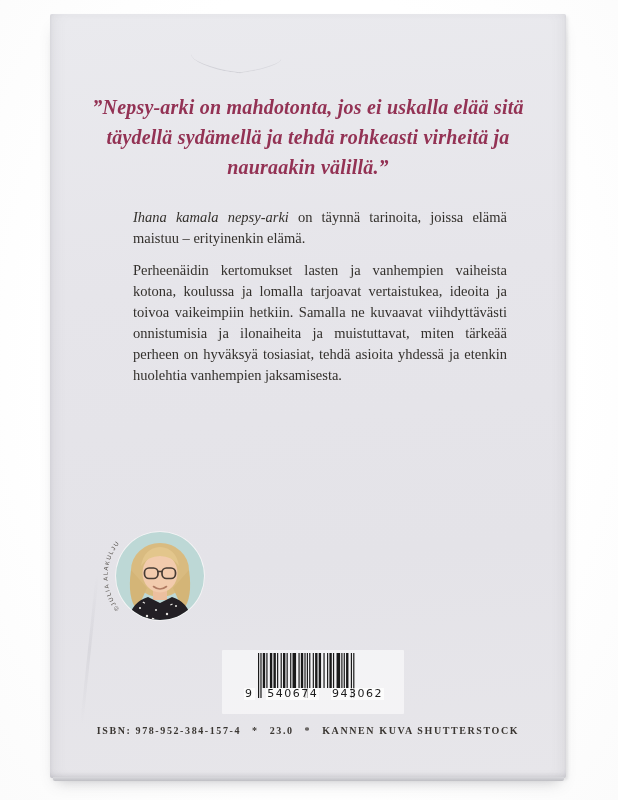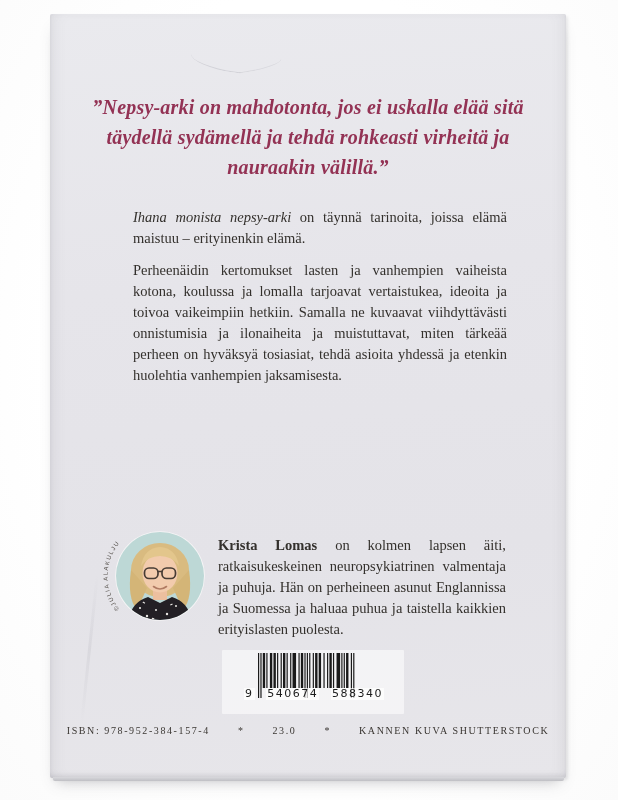--- a/index.html
+++ b/index.html
@@ -82,23 +82,24 @@
   .barcode-digits {
     position:absolute; left:22px; top:38px; width:140px;
     display:flex; justify-content:space-between;
     font-family:"DejaVu Sans", sans-serif;
     font-size:11px; color:#1c1c1c; letter-spacing:1.5px;
   }
   .barcode-digits span { background:rgba(255,255,255,.7); padding:0 1px; line-height:12px; }
   
   .footer-line {
     position:absolute; top:711px; left:0; right:0;
-    display:flex; justify-content:center; gap:28px;
+    display:flex; justify-content:center; gap:11px;
     font-size:10px; letter-spacing:1.6px;
     color:#3a3632;
+    font-weight:bold;
   }
   
   .page-edge {
     position:absolute; left:3px; right:2px; bottom:-3px; height:4px;
     background:linear-gradient(180deg,#d8d8dc,#bfbfc4);
     border-radius:0 0 2px 2px;
   }
 </style>
 </head>
 <body>
@@ -106,21 +107,21 @@
 <div class="photo-bg"></div>
 
 <div class="book">
   <div class="crease-1"></div>
   <div class="crease-2"></div>
   <div class="crease-3"></div>
 
   <div class="quote">”Nepsy-arki on mahdotonta, jos ei uskalla elää sitä täydellä sydämellä ja tehdä rohkeasti virheitä ja nauraakin välillä.”</div>
 
   <div class="blurb">
-    <p><span class="title-italic">Ihana monista nepsy-arki</span><span> on täynnä tarinoita, joissa elämä maistuu – erityinenkin elämä.</span></p>
+    <p><span class="title-italic">Ihana kamala nepsy-arki</span><span> on täynnä tarinoita, joissa elämä maistuu – erityinenkin elämä.</span></p>
     <p>Perheenäidin kertomukset lasten ja vanhempien vaiheista kotona, koulussa ja lomalla tarjoavat vertaistukea, ideoita ja toivoa vaikeimpiin hetkiin. Samalla ne kuvaavat viihdyttävästi onnistumisia ja ilonaiheita ja muistuttavat, miten tärkeää perheen on hyväksyä tosiasiat, tehdä asioita yhdessä ja etenkin huolehtia vanhempien jaksamisesta.</p>
   </div>
 
   <div class="author">
     <svg class="author-photo" viewBox="0 0 140 120" width="140" height="120">
       <defs>
         <clipPath id="pc">
             <circle cx="76" cy="50" r="44"></circle>
           </clipPath>
         <path id="credArc" d="M 39,87 A 52,52 0 0 1 46,7.4" fill="none"></path>
@@ -148,21 +149,20 @@
             <circle cx="98" cy="90" r="1.1"></circle>
           <rect x="59" y="76" width="2.4" height="1.2" transform="rotate(30 60 76)"></rect>
           <rect x="86" y="78" width="2.4" height="1.2" transform="rotate(-25 87 78)"></rect>
           <rect x="68" y="92" width="2.4" height="1.2" transform="rotate(15 69 92)"></rect>
         </g>
       </g>
       <text font-family="Liberation Sans, sans-serif" font-size="6" letter-spacing="1.3" fill="#55504b">
         <textPath href="#credArc" startOffset="6%">©JULIA ALAKULJU</textPath>
       </text>
     </svg>
-    <div class="author-bio"><b>Krista Lomas</b><span> on kolmen lapsen äiti, ratkaisukeskeinen neuropsykiatrinen valmentaja ja puhuja. Hän on perheineen asunut Englannissa ja Suomessa ja haluaa puhua ja taistella kaikkien erityislasten puolesta.</span></div>
   </div>
 
   <div class="barcode-box">
     <svg class="barcode-bars" id="bars" width="104" height="47">
         <rect x="0.00" y="0" width="1.19" height="45" fill="#1a1a1a"></rect>
         <rect x="2.38" y="0" width="1.19" height="45" fill="#1a1a1a"></rect>
         <rect x="4.76" y="0" width="2.38" height="35" fill="#1a1a1a"></rect>
         <rect x="8.33" y="0" width="1.19" height="35" fill="#1a1a1a"></rect>
         <rect x="11.90" y="0" width="2.38" height="35" fill="#1a1a1a"></rect>
         <rect x="15.47" y="0" width="2.38" height="35" fill="#1a1a1a"></rect>
@@ -187,21 +187,21 @@
         <rect x="78.54" y="0" width="3.57" height="35" fill="#1a1a1a"></rect>
         <rect x="83.30" y="0" width="1.19" height="35" fill="#1a1a1a"></rect>
         <rect x="85.68" y="0" width="1.19" height="35" fill="#1a1a1a"></rect>
         <rect x="88.06" y="0" width="2.38" height="35" fill="#1a1a1a"></rect>
         <rect x="92.82" y="0" width="1.19" height="45" fill="#1a1a1a"></rect>
         <rect x="95.20" y="0" width="1.19" height="45" fill="#1a1a1a"></rect>
       </svg>
     <div class="barcode-digits">
       <span>9</span>
       <span>540674</span>
-      <span>588340</span>
+      <span>943062</span>
     </div>
   </div>
 
   <div class="footer-line">
     <span>ISBN: 978-952-384-157-4</span>
     <span>*</span>
     <span>23.0</span>
     <span>*</span>
     <span>KANNEN KUVA SHUTTERSTOCK</span>
   </div>

